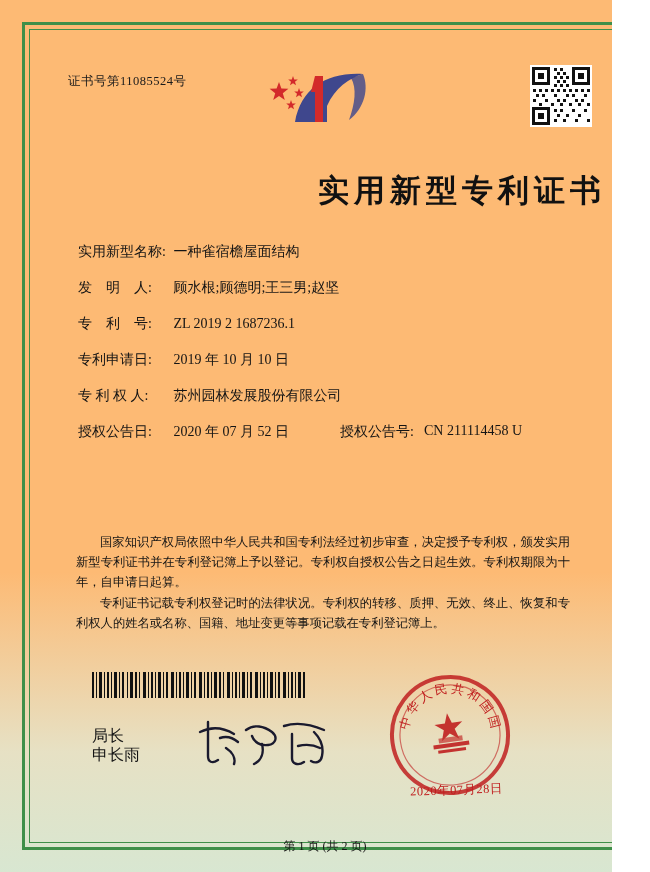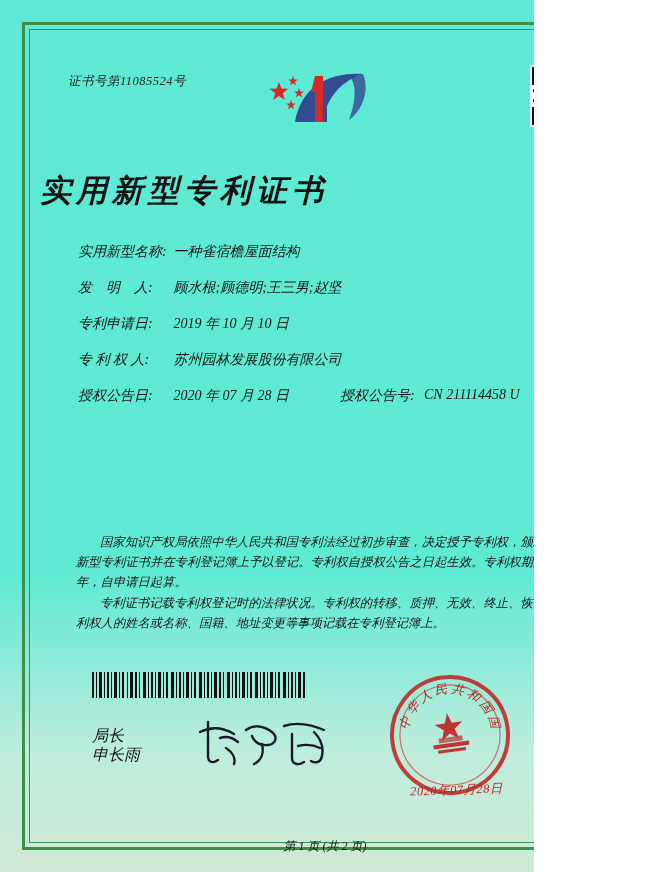--- a/index.html
+++ b/index.html
@@ -5,25 +5,24 @@
   html, body {
     margin: 0;
     padding: 0;
     background: #ffffff;
   }
   body {
     font-family: "Liberation Serif", "DejaVu Serif", serif;
   }
   .page {
     position: relative;
-    width: 534px;
+    width: 612px;
     height: 872px;
-    background: #5eead4;
+    background: #fdba74;
     overflow: hidden;
-    font-style: italic;
   }
   
   .page-wash {
     position: absolute;
     left: 0; right: 0; bottom: 0;
     height: 300px;
     background: linear-gradient(to bottom, rgba(230,242,230,0) 0%, rgba(223,238,223,0.75) 60%, rgba(214,233,214,0.95) 100%);
     pointer-events: none;
   }
   .border-outer {
@@ -64,21 +63,21 @@
     position: absolute;
     right: 18px; top: 25px;
     width: 62px; height: 62px;
   }
   .qr svg { display:block; }
 
   
   .doc-title {
     position: absolute;
     left: 0; right: 4px; top: 130px;
-    text-align: left;
+    text-align: right;
     font-size: 31px;
     font-weight: bold;
     letter-spacing: 5px;
     color: #111;
     font-family: "DejaVu Serif", "Liberation Serif", serif;
   }
 
   
   .fields {
     position: absolute;
@@ -275,30 +274,34 @@
     <div class="fields">
       <div class="field-row">
         <span class="field-label">实用新型名称:</span>
         <span class="field-value">一种雀宿檐屋面结构</span>
       </div>
       <div class="field-row">
         <span class="field-label">发　明　人:</span>
         <span class="field-value">顾水根;顾德明;王三男;赵坚</span>
       </div>
       <div class="field-row">
+        <span class="field-label">专　利　号:</span>
+        <span class="field-value">ZL 2019 2 1687236.1</span>
+      </div>
+      <div class="field-row">
         <span class="field-label">专利申请日:</span>
         <span class="field-value">2019 年 10 月 10 日</span>
       </div>
       <div class="field-row">
         <span class="field-label">专 利 权 人:</span>
         <span class="field-value">苏州园林发展股份有限公司</span>
       </div>
       <div class="field-row">
         <span class="field-label">授权公告日:</span>
-        <span class="field-value">2020 年 07 月 28 日</span>
+        <span class="field-value">2020 年 07 月 52 日</span>
         <span class="field-second-label">授权公告号:</span>
         <span class="field-second-value">CN 211114458 U</span>
       </div>
     </div>
 
     <div class="paragraphs">
       <p>国家知识产权局依照中华人民共和国专利法经过初步审查，决定授予专利权，颁发实用新型专利证书并在专利登记簿上予以登记。专利权自授权公告之日起生效。专利权期限为十年，自申请日起算。</p>
       <p>专利证书记载专利权登记时的法律状况。专利权的转移、质押、无效、终止、恢复和专利权人的姓名或名称、国籍、地址变更等事项记载在专利登记簿上。</p>
     </div>
 

